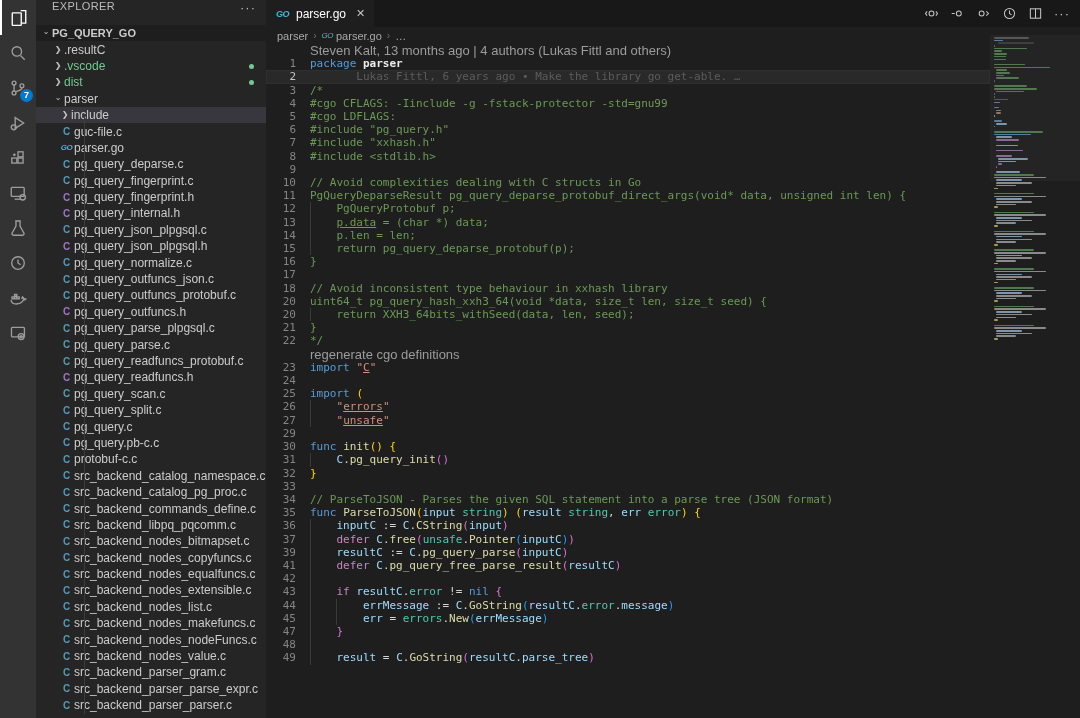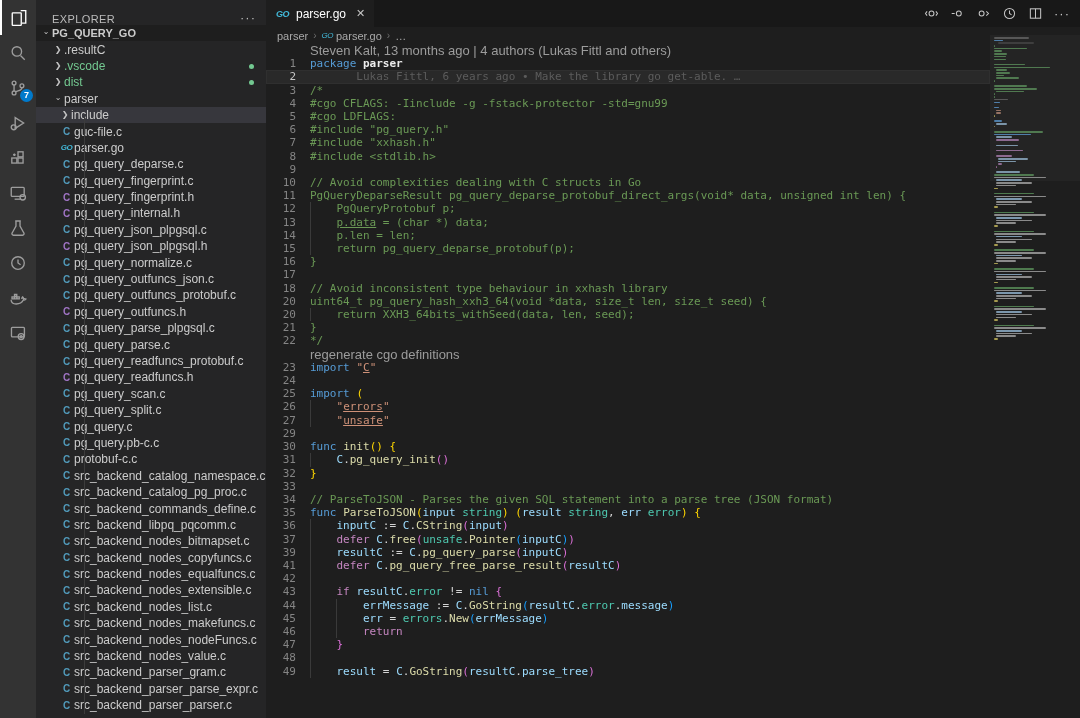--- a/index.html
+++ b/index.html
@@ -10,21 +10,21 @@
   .activitybar{position:absolute;left:0;top:0;width:36px;height:100%;background:#333333;z-index:5;}
   .ab-item{width:36px;height:35px;display:flex;align-items:center;justify-content:center;position:relative;box-sizing:border-box;cursor:pointer;}
   .ab-item svg{stroke:#9d9d9d;fill:none;stroke-width:1.2;}
   .ab-item.active{border-left:2px solid #ffffff;}
   .ab-item.active svg{stroke:#ffffff;}
   .ab-badge{position:absolute;right:3px;bottom:3px;min-width:13px;height:13px;border-radius:8px;background:#007acc;
             color:#fff;font-size:9px;line-height:13px;text-align:center;font-weight:700;}
 
   
   .sidebar{position:absolute;left:36px;top:0;width:230px;height:100%;background:#252526;color:#cccccc;z-index:4;}
-  .sb-header{height:25px;display:flex;align-items:flex-end;font-size:11px;color:#bcbcbc;padding:0 10px 0 16px;letter-spacing:.4px;}
+  .sb-header{height:25px;display:flex;align-items:flex-start;font-size:11px;color:#bcbcbc;padding:0 10px 0 16px;letter-spacing:.4px;}
   .sb-more{margin-left:auto;color:#bdbdbd;font-size:13px;cursor:pointer;letter-spacing:1px;}
   .tree{position:absolute;top:25px;left:0;right:0;bottom:0;overflow:hidden;}
   .trow{height:16.4px;display:flex;align-items:center;font-size:12px;white-space:nowrap;cursor:pointer;position:relative;}
   .trow.selected{background:#37373d;}
   .trow.root .tlabel{font-weight:700;font-size:11px;}
   .chev{width:12px;flex:none;text-align:center;color:#c5c5c5;font-size:8px;line-height:16px;}
   .chev.exp{transform:translateY(-1px);}
   .ficon{width:15px;flex:none;text-align:center;font-weight:700;font-size:10px;font-style:normal;}
   .c-blue{color:#519aba}.c-purple{color:#a074c4}
   .go-ic{color:#42b8d8;font-style:italic;font-size:8px;letter-spacing:-0.5px;}
@@ -416,21 +416,20 @@
         <div class="crow"><span class="ln">34</span><span class="txt"><span class="tk-c">// ParseToJSON - Parses the given SQL statement into a parse tree (JSON format)</span></span></div>
         <div class="crow"><span class="ln">35</span><span class="txt"><span class="tk-k">func</span><span class="tk-pl"> </span><span class="tk-fn">ParseToJSON</span><span class="tk-b1">(</span><span class="tk-v">input</span><span class="tk-pl"> </span><span class="tk-ty">string</span><span class="tk-b1">)</span><span class="tk-pl"> </span><span class="tk-b1">(</span><span class="tk-v">result</span><span class="tk-pl"> </span><span class="tk-ty">string</span><span class="tk-pl">, </span><span class="tk-v">err</span><span class="tk-pl"> </span><span class="tk-ty">error</span><span class="tk-b1">)</span><span class="tk-pl"> </span><span class="tk-b1">{</span></span></div>
         <div class="crow"><span class="ln">36</span><span class="txt"><i class="guide" style="left: 0ch;"></i><span class="tk-pl">    </span><span class="tk-v">inputC</span><span class="tk-pl"> := </span><span class="tk-v">C</span><span class="tk-pl">.</span><span class="tk-fn">CString</span><span class="tk-b2">(</span><span class="tk-v">input</span><span class="tk-b2">)</span></span></div>
         <div class="crow"><span class="ln">37</span><span class="txt"><i class="guide" style="left: 0ch;"></i><span class="tk-pl">    </span><span class="tk-ctl">defer</span><span class="tk-pl"> </span><span class="tk-v">C</span><span class="tk-pl">.</span><span class="tk-fn">free</span><span class="tk-b2">(</span><span class="tk-ty">unsafe</span><span class="tk-pl">.</span><span class="tk-fn">Pointer</span><span class="tk-b3">(</span><span class="tk-v">inputC</span><span class="tk-b3">)</span><span class="tk-b2">)</span></span></div>
         <div class="crow"><span class="ln">39</span><span class="txt"><i class="guide" style="left: 0ch;"></i><span class="tk-pl">    </span><span class="tk-v">resultC</span><span class="tk-pl"> := </span><span class="tk-v">C</span><span class="tk-pl">.</span><span class="tk-fn">pg_query_parse</span><span class="tk-b2">(</span><span class="tk-v">inputC</span><span class="tk-b2">)</span></span></div>
         <div class="crow"><span class="ln">41</span><span class="txt"><i class="guide" style="left: 0ch;"></i><span class="tk-pl">    </span><span class="tk-ctl">defer</span><span class="tk-pl"> </span><span class="tk-v">C</span><span class="tk-pl">.</span><span class="tk-fn">pg_query_free_parse_result</span><span class="tk-b2">(</span><span class="tk-v">resultC</span><span class="tk-b2">)</span></span></div>
         <div class="crow"><span class="ln">42</span><span class="txt"><i class="guide" style="left: 0ch;"></i></span></div>
         <div class="crow"><span class="ln">43</span><span class="txt"><i class="guide" style="left: 0ch;"></i><span class="tk-pl">    </span><span class="tk-ctl">if</span><span class="tk-pl"> </span><span class="tk-v">resultC</span><span class="tk-pl">.</span><span class="tk-ty">error</span><span class="tk-pl"> != </span><span class="tk-k">nil</span><span class="tk-pl"> </span><span class="tk-b2">{</span></span></div>
         <div class="crow"><span class="ln">44</span><span class="txt"><i class="guide" style="left: 0ch;"></i><i class="guide" style="left: 4ch;"></i><span class="tk-pl">        </span><span class="tk-v">errMessage</span><span class="tk-pl"> := </span><span class="tk-v">C</span><span class="tk-pl">.</span><span class="tk-fn">GoString</span><span class="tk-b3">(</span><span class="tk-v">resultC</span><span class="tk-pl">.</span><span class="tk-ty">error</span><span class="tk-pl">.</span><span class="tk-v">message</span><span class="tk-b3">)</span></span></div>
         <div class="crow"><span class="ln">45</span><span class="txt"><i class="guide" style="left: 0ch;"></i><i class="guide" style="left: 4ch;"></i><span class="tk-pl">        </span><span class="tk-v">err</span><span class="tk-pl"> = </span><span class="tk-ty">errors</span><span class="tk-pl">.</span><span class="tk-fn">New</span><span class="tk-b3">(</span><span class="tk-v">errMessage</span><span class="tk-b3">)</span></span></div>
-        <div class="crow"><span class="ln">46</span><span class="txt"><i class="guide" style="left: 0ch;"></i><i class="guide" style="left: 4ch;"></i><span class="tk-pl">        </span><span class="tk-ctl">return</span></span></div>
         <div class="crow"><span class="ln">47</span><span class="txt"><i class="guide" style="left: 0ch;"></i><span class="tk-pl">    </span><span class="tk-b2">}</span></span></div>
         <div class="crow"><span class="ln">48</span><span class="txt"><i class="guide" style="left: 0ch;"></i></span></div>
         <div class="crow"><span class="ln">49</span><span class="txt"><i class="guide" style="left: 0ch;"></i><span class="tk-pl">    </span><span class="tk-v">result</span><span class="tk-pl"> = </span><span class="tk-v">C</span><span class="tk-pl">.</span><span class="tk-fn">GoString</span><span class="tk-b2">(</span><span class="tk-v">resultC</span><span class="tk-pl">.</span><span class="tk-v">parse_tree</span><span class="tk-b2">)</span></span></div>
       </div>
 
     <div class="minimap" id="minimap">
       <div class="mm-slider"></div>
     <div class="mm-line" style="width: 34.65px; margin-left: 4px; background: rgb(85, 85, 85);"></div>
         <div class="mm-line" style="width: 8.68px; margin-left: 4px; background: rgb(77, 127, 174);"></div>
         <div class="mm-line" style="width: 35.96px; margin-left: 7.85px; background: rgb(58, 58, 58);"></div>

